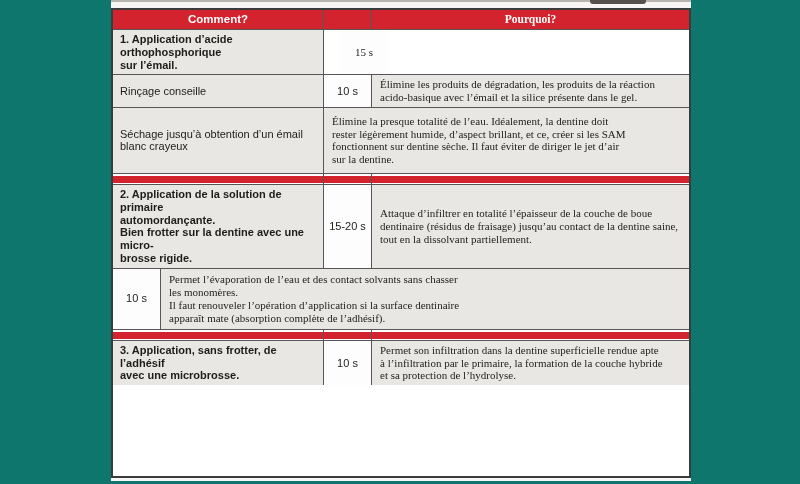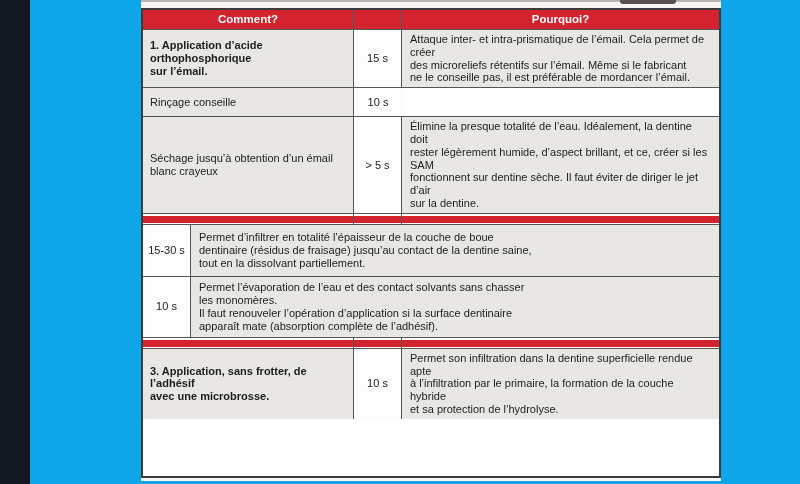--- a/index.html
+++ b/index.html
@@ -2,21 +2,21 @@
 <html><head>
 <meta charset="utf-8">
 <style>
   * { margin:0; padding:0; box-sizing:border-box; }
   html,body { width:800px; height:484px; overflow:hidden; }
   body {
     background:#121722;
     font-family:"Liberation Sans", sans-serif;
     position:relative;
   }
-  .stage { position:absolute; inset:0; background:#0ea5e9;margin-left:30px; }
+  .stage { position:absolute; inset:0; background:#0f766e; }
   .page {
     position:absolute; left:111px; top:0; width:580px; height:481px;
     background:#f7f6f4;
   }
   .topline {
     position:absolute; top:0; left:0; right:0; height:2px;
     background:#b8b5b1;
   }
   .topblob {
     position:absolute; top:0; left:479px; width:56px; height:4px;
@@ -28,31 +28,31 @@
     display:flex; flex-direction:column;
   }
   .row { display:flex; border-bottom:1px solid #565656; }
   .row:last-child { border-bottom:none; }
   .cell {
     display:flex; align-items:center;
     border-right:1px solid #565656;
     font-size:11px; line-height:12.8px; color:#1d1d1b;
     white-space:pre-line;
   }
-  .cell:last-child { border-right:none; }
+  .cell:last-child { border-right:none;font-family:Liberation Serif, serif; }
   .c1 { width:211px; padding:3px 7px; background:#e8e7e4; }
   .c2 { width:48px; justify-content:center; text-align:center; background:#fdfdfd; padding:2px 0; }
   .c3 { flex:1; padding:3px 8px; background:#e8e7e4; }
   .rb { font-weight:bold; }
   .hrow { min-height:20px; }
   .hrow .cell {
     background:#d2232e; color:#ffffff; font-weight:bold; font-size:11.5px;
     justify-content:center; text-align:center; padding:2px 0;
   }
-  .h-a { min-height:39px; }
+  .h-a { min-height:39px;gap:16px; }
   .h-b { min-height:29px; }
   .h-c { min-height:66px; }
   .h-d { min-height:52px; }
   .h-e { min-height:61px; }
   .h-f { min-height:40px; }
   .sep { height:11px; }
   .sep .cell {
     padding:0;
     background:linear-gradient(to bottom, #ffffff 0 2px, #d2232e 2px 9px, #ffffff 9px 100%);
   }
@@ -70,49 +70,51 @@
       <div class="row hrow">
         <div class="cell c1">Comment?</div>
         <div class="cell c2"></div>
         <div class="cell c3">Pourquoi?</div>
       </div>
 
       <div class="row h-a">
         <div class="cell c1 rb">1. Application d’acide orthophosphorique
 sur l’émail.</div>
         <div class="cell c2">15 s</div>
-        <div class="cell c3">Attaque inter- et intra-prismatique de l’émail. Cela permet de créer
-des microreliefs rétentifs sur l’émail. Même si le fabricant
-ne le conseille pas, il est préférable de mordancer l’émail.</div>
       </div>
 
       <div class="row h-b">
         <div class="cell c1">Rinçage conseille</div>
         <div class="cell c2">10 s</div>
+        <div class="cell c3">Élimine les produits de dégradation, les produits de la réaction
+acido-basique avec l’émail et la silice présente dans le gel.</div>
       </div>
 
       <div class="row h-c">
         <div class="cell c1">Séchage jusqu’à obtention d’un émail
 blanc crayeux</div>
-        <div class="cell c2">&gt; 5 s</div>
         <div class="cell c3">Élimine la presque totalité de l’eau. Idéalement, la dentine doit
 rester légèrement humide, d’aspect brillant, et ce, créer si les SAM
 fonctionnent sur dentine sèche. Il faut éviter de diriger le jet d’air
 sur la dentine.</div>
       </div>
 
       <div class="row sep">
         <div class="cell c1"></div>
         <div class="cell c2"></div>
         <div class="cell c3"></div>
       </div>
 
       <div class="row h-d">
-        <div class="cell c2">15-30 s</div>
-        <div class="cell c3">Permet d’infiltrer en totalité l’épaisseur de la couche de boue
+        <div class="cell c1 rb">2. Application de la solution de primaire
+automordançante.
+Bien frotter sur la dentine avec une micro-
+brosse rigide.</div>
+        <div class="cell c2">15-20 s</div>
+        <div class="cell c3">Attaque d’infiltrer en totalité l’épaisseur de la couche de boue
 dentinaire (résidus de fraisage) jusqu’au contact de la dentine saine,
 tout en la dissolvant partiellement.</div>
       </div>
 
       <div class="row h-e">
         <div class="cell c2">10 s</div>
         <div class="cell c3">Permet l’évaporation de l’eau et des contact solvants sans chasser
 les monomères.
 Il faut renouveler l’opération d’application si la surface dentinaire
 apparaît mate (absorption complète de l’adhésif).</div>

